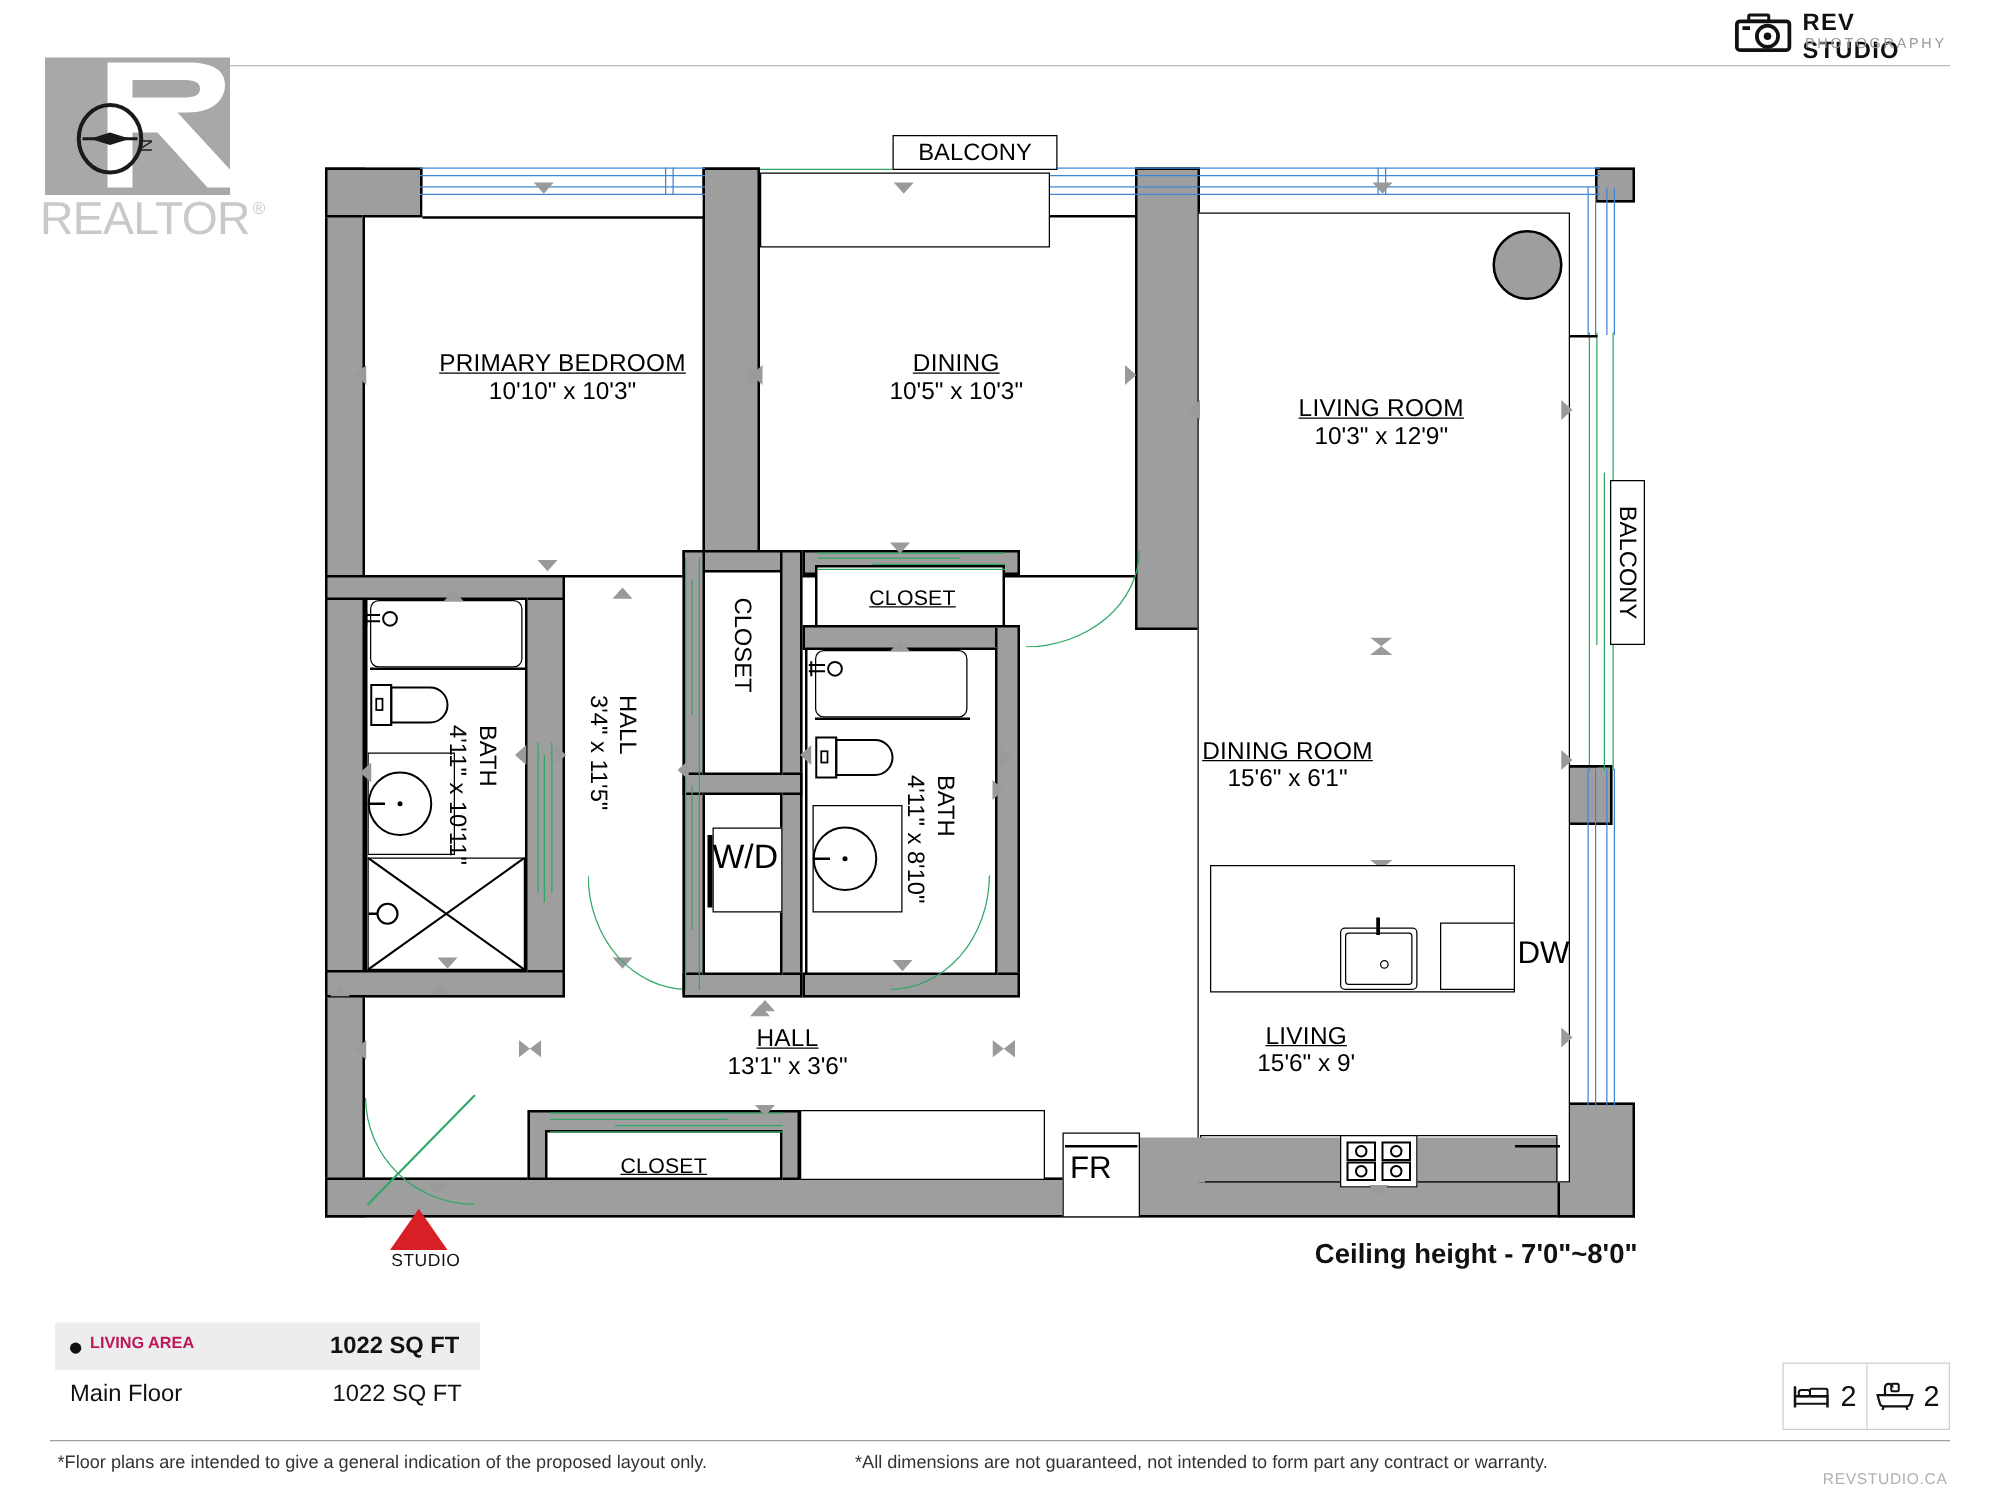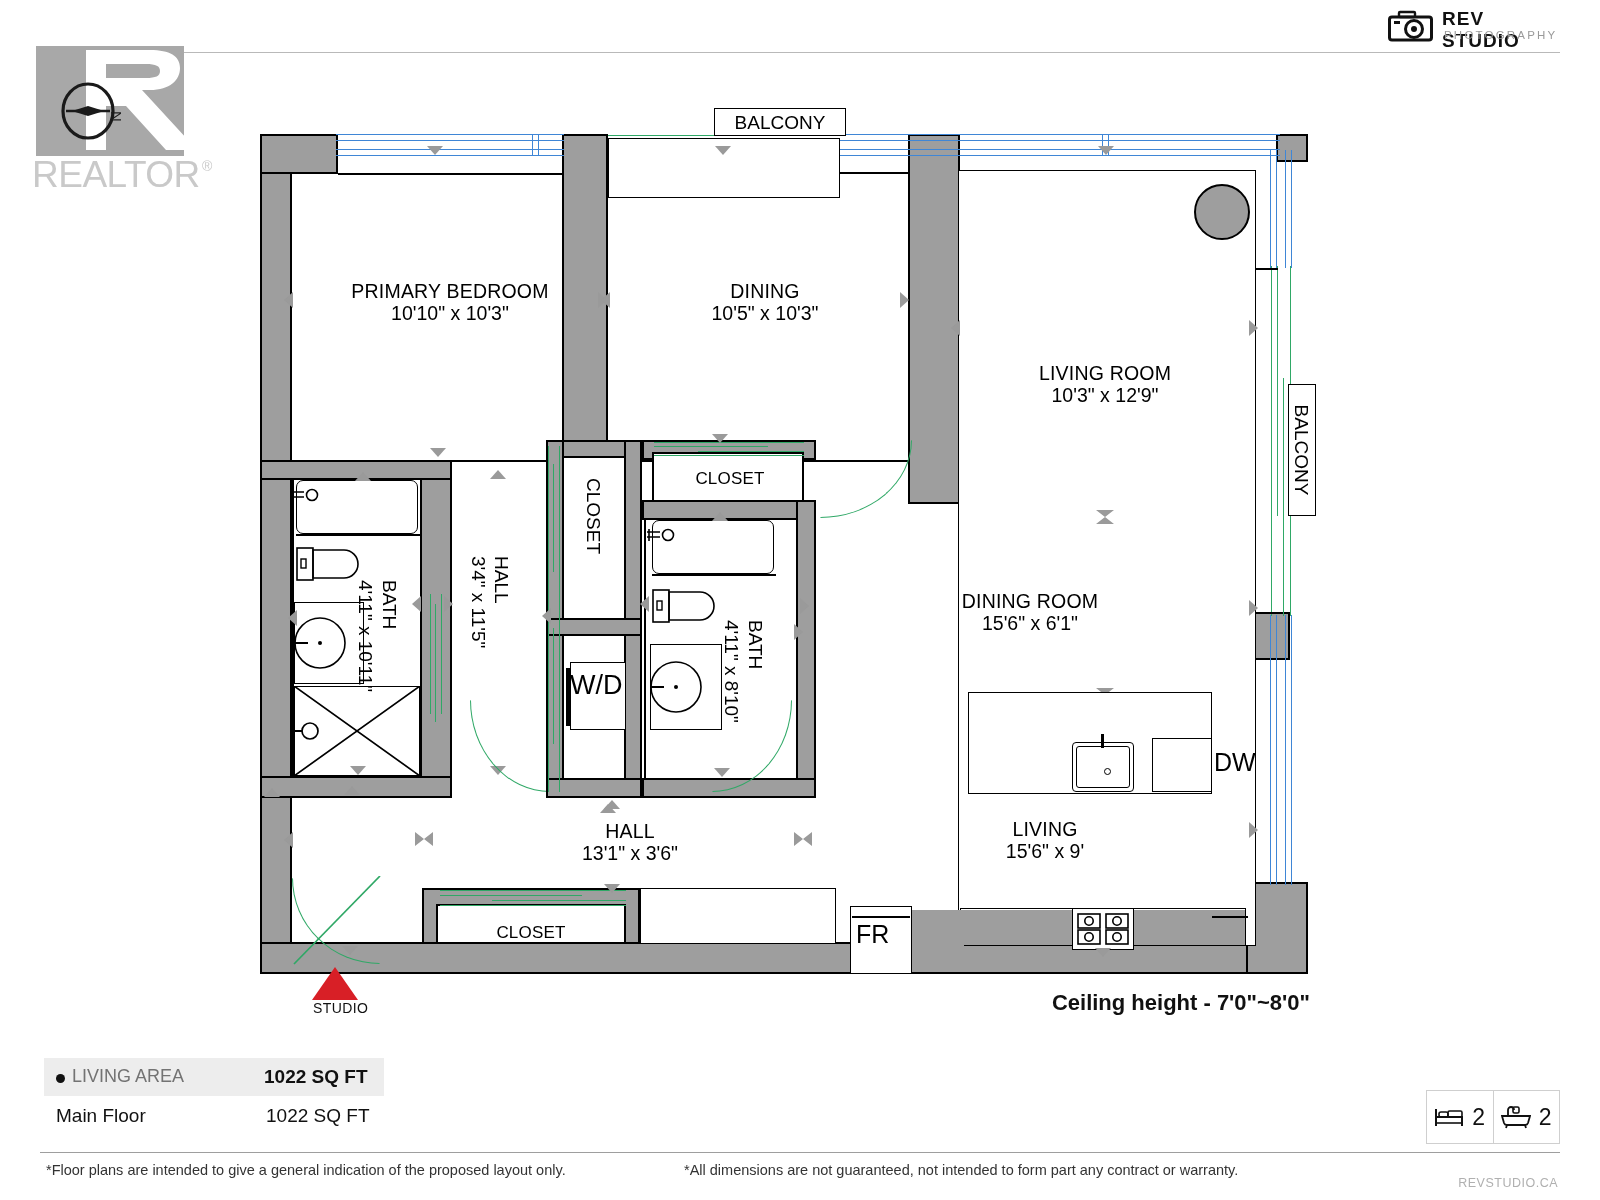--- a/index.html
+++ b/index.html
@@ -42,21 +42,21 @@
   .wall{position:absolute;background:#9e9e9e;border:2px solid #000;box-sizing:border-box;}
   .wall-noborder{position:absolute;background:#9e9e9e;}
   .room{position:absolute;background:#ffffff;border:2px solid #000;box-sizing:border-box;}
   .white{position:absolute;background:#ffffff;}
   .thinbox{position:absolute;border:1.6px solid #000;box-sizing:border-box;background:#fff;}
   .hairline{position:absolute;background:#000;}
 
   
   .rlabel{position:absolute;text-align:center;color:#000;font-family:"Liberation Sans", sans-serif;
           font-size:19px;line-height:22px;white-space:nowrap;}
-  .rlabel .nm{display:block;font-size:19.5px;letter-spacing:0.2px;}
+  .rlabel .nm{display:block;font-size:19.5px;letter-spacing:0.2px;text-decoration:underline;}
   .rlabel .dm{display:block;font-size:19.5px;}
   .rlabel.small .nm,.rlabel.small .dm{font-size:17px;}
 
   .vlabel{position:absolute;transform-origin:0 0;white-space:nowrap;color:#000;font-size:19px;}
 
   
   .boxlabel{position:absolute;border:1.5px solid #000;background:#fff;
             font-size:19px;text-align:center;color:#000;box-sizing:border-box;}
 
   
@@ -85,21 +85,21 @@
   
   .apptext{position:absolute;font-size:25px;color:#000;font-family:"Liberation Sans", sans-serif;}
 
   
   #mainfloor-note{position:absolute;right:290px;top:988px;text-align:center;
                   font-size:22px;font-weight:bold;line-height:30px;color:#111;}
 
   
   #area-table{position:absolute;left:44px;top:1058px;width:340px;}
   #area-row-head{height:38px;background:#ededed;position:relative;}
-  #area-row-head .lbl{position:absolute;left:28px;top:8px;font-size:18px;font-weight:normal;color:#737373;}
+  #area-row-head .lbl{position:absolute;left:28px;top:8px;font-size:13px;font-weight:bold;color:#be185d;}
   #area-row-head .bullet{position:absolute;left:12px;top:16px;width:9px;height:9px;border-radius:50%;background:#111;}
   #area-row-head .val{position:absolute;left:220px;top:8px;font-size:19px;font-weight:bold;color:#111;}
   #area-row-1{height:40px;position:relative;}
   #area-row-1 .lbl{position:absolute;left:12px;top:9px;font-size:19px;color:#111;}
   #area-row-1 .val{position:absolute;left:222px;top:9px;font-size:19px;color:#111;}
 
   
   #bedbath{position:absolute;right:40px;top:1090px;width:132px;height:52px;
            border:1px solid #cfcfcf;display:flex;}
   .bb-cell{flex:1;display:flex;align-items:center;justify-content:center;gap:8px;}
@@ -473,21 +473,21 @@
   <div class="tri up" style="left:600px;top:804px;"></div>
 
   <div class="rlabel" style="left:300px;top:280px;width:300px;">
     <span class="nm">PRIMARY BEDROOM</span>
     <span class="dm">10'10" x 10'3"</span>
   </div>
   <div class="rlabel" style="left:640px;top:280px;width:250px;">
     <span class="nm">DINING</span>
     <span class="dm">10'5" x 10'3"</span>
   </div>
-  <div class="rlabel" style="left:980px;top:316px;width:250px;margin-top:46px;">
+  <div class="rlabel" style="left:980px;top:316px;width:250px;">
     <span class="nm">LIVING ROOM</span>
     <span class="dm">10'3" x 12'9"</span>
   </div>
   <div class="rlabel" style="left:905px;top:590px;width:250px;">
     <span class="nm">DINING ROOM</span>
     <span class="dm">15'6" x 6'1"</span>
   </div>
   <div class="rlabel" style="left:935px;top:818px;width:220px;">
     <span class="nm">LIVING</span>
     <span class="dm">15'6" x 9'</span>

